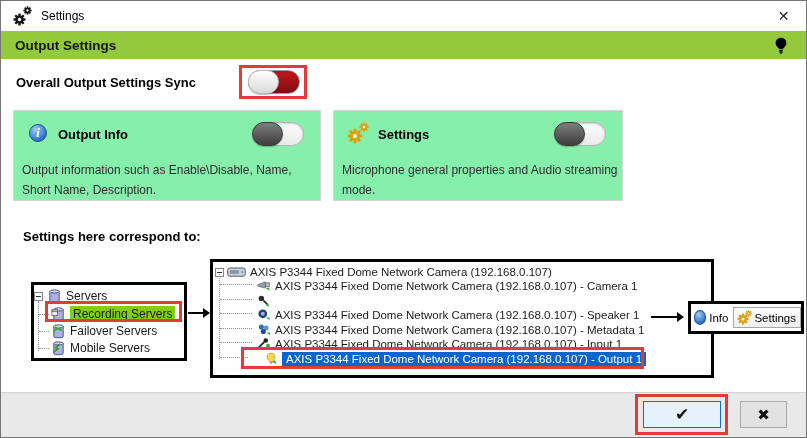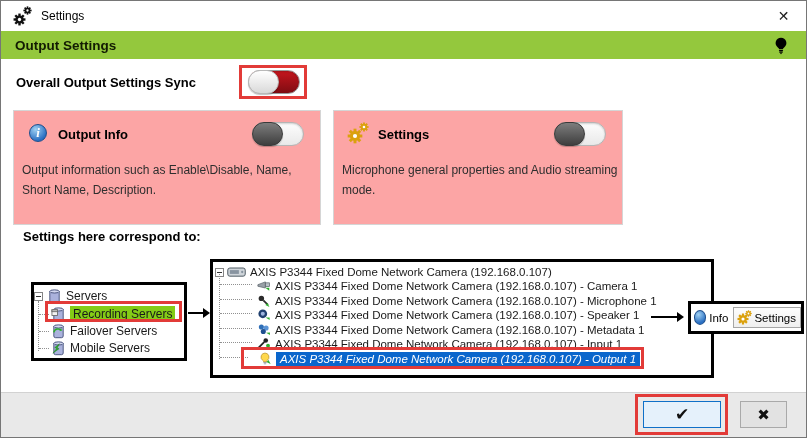--- a/index.html
+++ b/index.html
@@ -26,21 +26,21 @@
   .sync-hl{position:absolute;left:238px;top:64px;width:68px;height:34px;background:transparent;}
   
   .toggle{position:relative;width:52px;height:24px;border-radius:12px;border:1px solid #b5b5b5;
           background:linear-gradient(#fdfdfd,#e9e9e9);box-shadow:inset 0 1px 2px rgba(0,0,0,.18);}
   .toggle .knob{position:absolute;left:-1px;top:-1px;width:31px;height:24px;border-radius:12px;
           background:linear-gradient(#ffffff,#d9d9d9);border:1px solid #b9b9b9;box-shadow:0 1px 1px rgba(0,0,0,.25);}
   .toggle-red{background:linear-gradient(#c5161d,#7f0c12);border-color:#9a9a9a;}
   .toggle-dark .knob{background:linear-gradient(#7d7d7d,#3e3e3e);border-color:#3a3a3a;}
   .sync-toggle{position:absolute;left:6px;top:2px;}
   
-  .card{position:absolute;top:109px;height:115px;background:#fca5a5;border:1px solid #d5d5d5;}
+  .card{position:absolute;top:109px;height:91px;background:#86efac;border:1px solid #d5d5d5;}
   .card1{left:12px;width:308px;}
   .card2{left:332px;width:290px;}
   .card .ctitle{position:absolute;left:44px;top:16px;font-size:13px;font-weight:bold;color:#000;}
   .card .ctoggle{position:absolute;right:16px;top:11px;}
   .card .cdesc{position:absolute;left:8px;top:49px;font-size:12px;color:#2e2e2e;line-height:20px;}
   .card1 .cdesc{width:292px;}
   .card2 .cdesc{width:278px;}
   .info-circle{position:absolute;left:15px;top:13px;width:18px;height:18px;border-radius:50%;
      background:radial-gradient(circle at 35% 28%,#9fd0f2,#2a6fc2 72%);border:1px solid #1d4f8d;}
   .info-circle::after{content:"i";position:absolute;left:0;right:0;top:0;bottom:1px;display:flex;align-items:center;justify-content:center;
@@ -243,21 +243,20 @@
       </svg>
       <span>AXIS P3344 Fixed Dome Network Camera (192.168.0.107) - Camera 1</span>
     </div>
 
     <div class="drow" style="left:41px;top:31.5px;">
       <svg class="dicon" viewBox="0 0 16 16">
         <circle cx="5" cy="5" r="3.1" fill="#2b2b2b"></circle>
         <line x1="7.3" y1="7.3" x2="12.5" y2="12.5" stroke="#2b2b2b" stroke-width="2"></line>
         <path d="M9.6 12.6l4.6 2.2-2.2-4.6z" fill="#2eae2e"></path>
       </svg>
-      <span>AXIS P3344 Fixed Dome Network Camera (192.168.0.107) - Microphone 1</span>
     </div>
 
     <div class="drow" style="left:41px;top:46px;">
       <svg class="dicon" viewBox="0 0 16 16">
         <circle cx="6.6" cy="6.6" r="5" fill="#20406f"></circle>
         <circle cx="6.6" cy="6.6" r="2.3" fill="#9db4dd"></circle>
         <path d="M9.8 10.8l4.6 3v-3z" fill="#2eae2e"></path>
       </svg>
       <span>AXIS P3344 Fixed Dome Network Camera (192.168.0.107) - Speaker 1</span>
     </div>
@@ -274,21 +273,21 @@
 
     <div class="drow" style="left:41px;top:75px;">
       <svg class="dicon" viewBox="0 0 16 16">
         <line x1="1.6" y1="12.4" x2="8.4" y2="5.6" stroke="#222" stroke-width="2"></line>
         <circle cx="10" cy="4" r="2.6" fill="#222"></circle>
         <circle cx="12.6" cy="10" r="2.2" fill="#2eae2e"></circle>
       </svg>
       <span>AXIS P3344 Fixed Dome Network Camera (192.168.0.107) - Input 1</span>
     </div>
 
-    <div class="drow" style="left:42px;top:89.5px;font-style:italic;">
+    <div class="drow" style="left:48px;top:89.5px;">
       <svg class="dicon" viewBox="0 0 16 16">
         <path d="M8 1.2a4.6 4.6 0 0 0-2.7 8.3c.6.4 1 .9 1.1 1.6h3.2c.1-.7.5-1.2 1.1-1.6A4.6 4.6 0 0 0 8 1.2z" fill="#ffd84d" stroke="#b8912a" stroke-width="0.8"></path>
         <rect x="6.2" y="11.5" width="3.6" height="1.1" fill="#9aa0a6"></rect>
         <rect x="6.6" y="13" width="2.8" height="1" fill="#9aa0a6"></rect>
         <path d="M9.6 11.4l4.8 2.4-2.4-4.8z" fill="#2eae2e"></path>
       </svg>
       <span class="sel-blue">AXIS P3344 Fixed Dome Network Camera (192.168.0.107) - Output 1</span>
     </div>
   </div>
 

